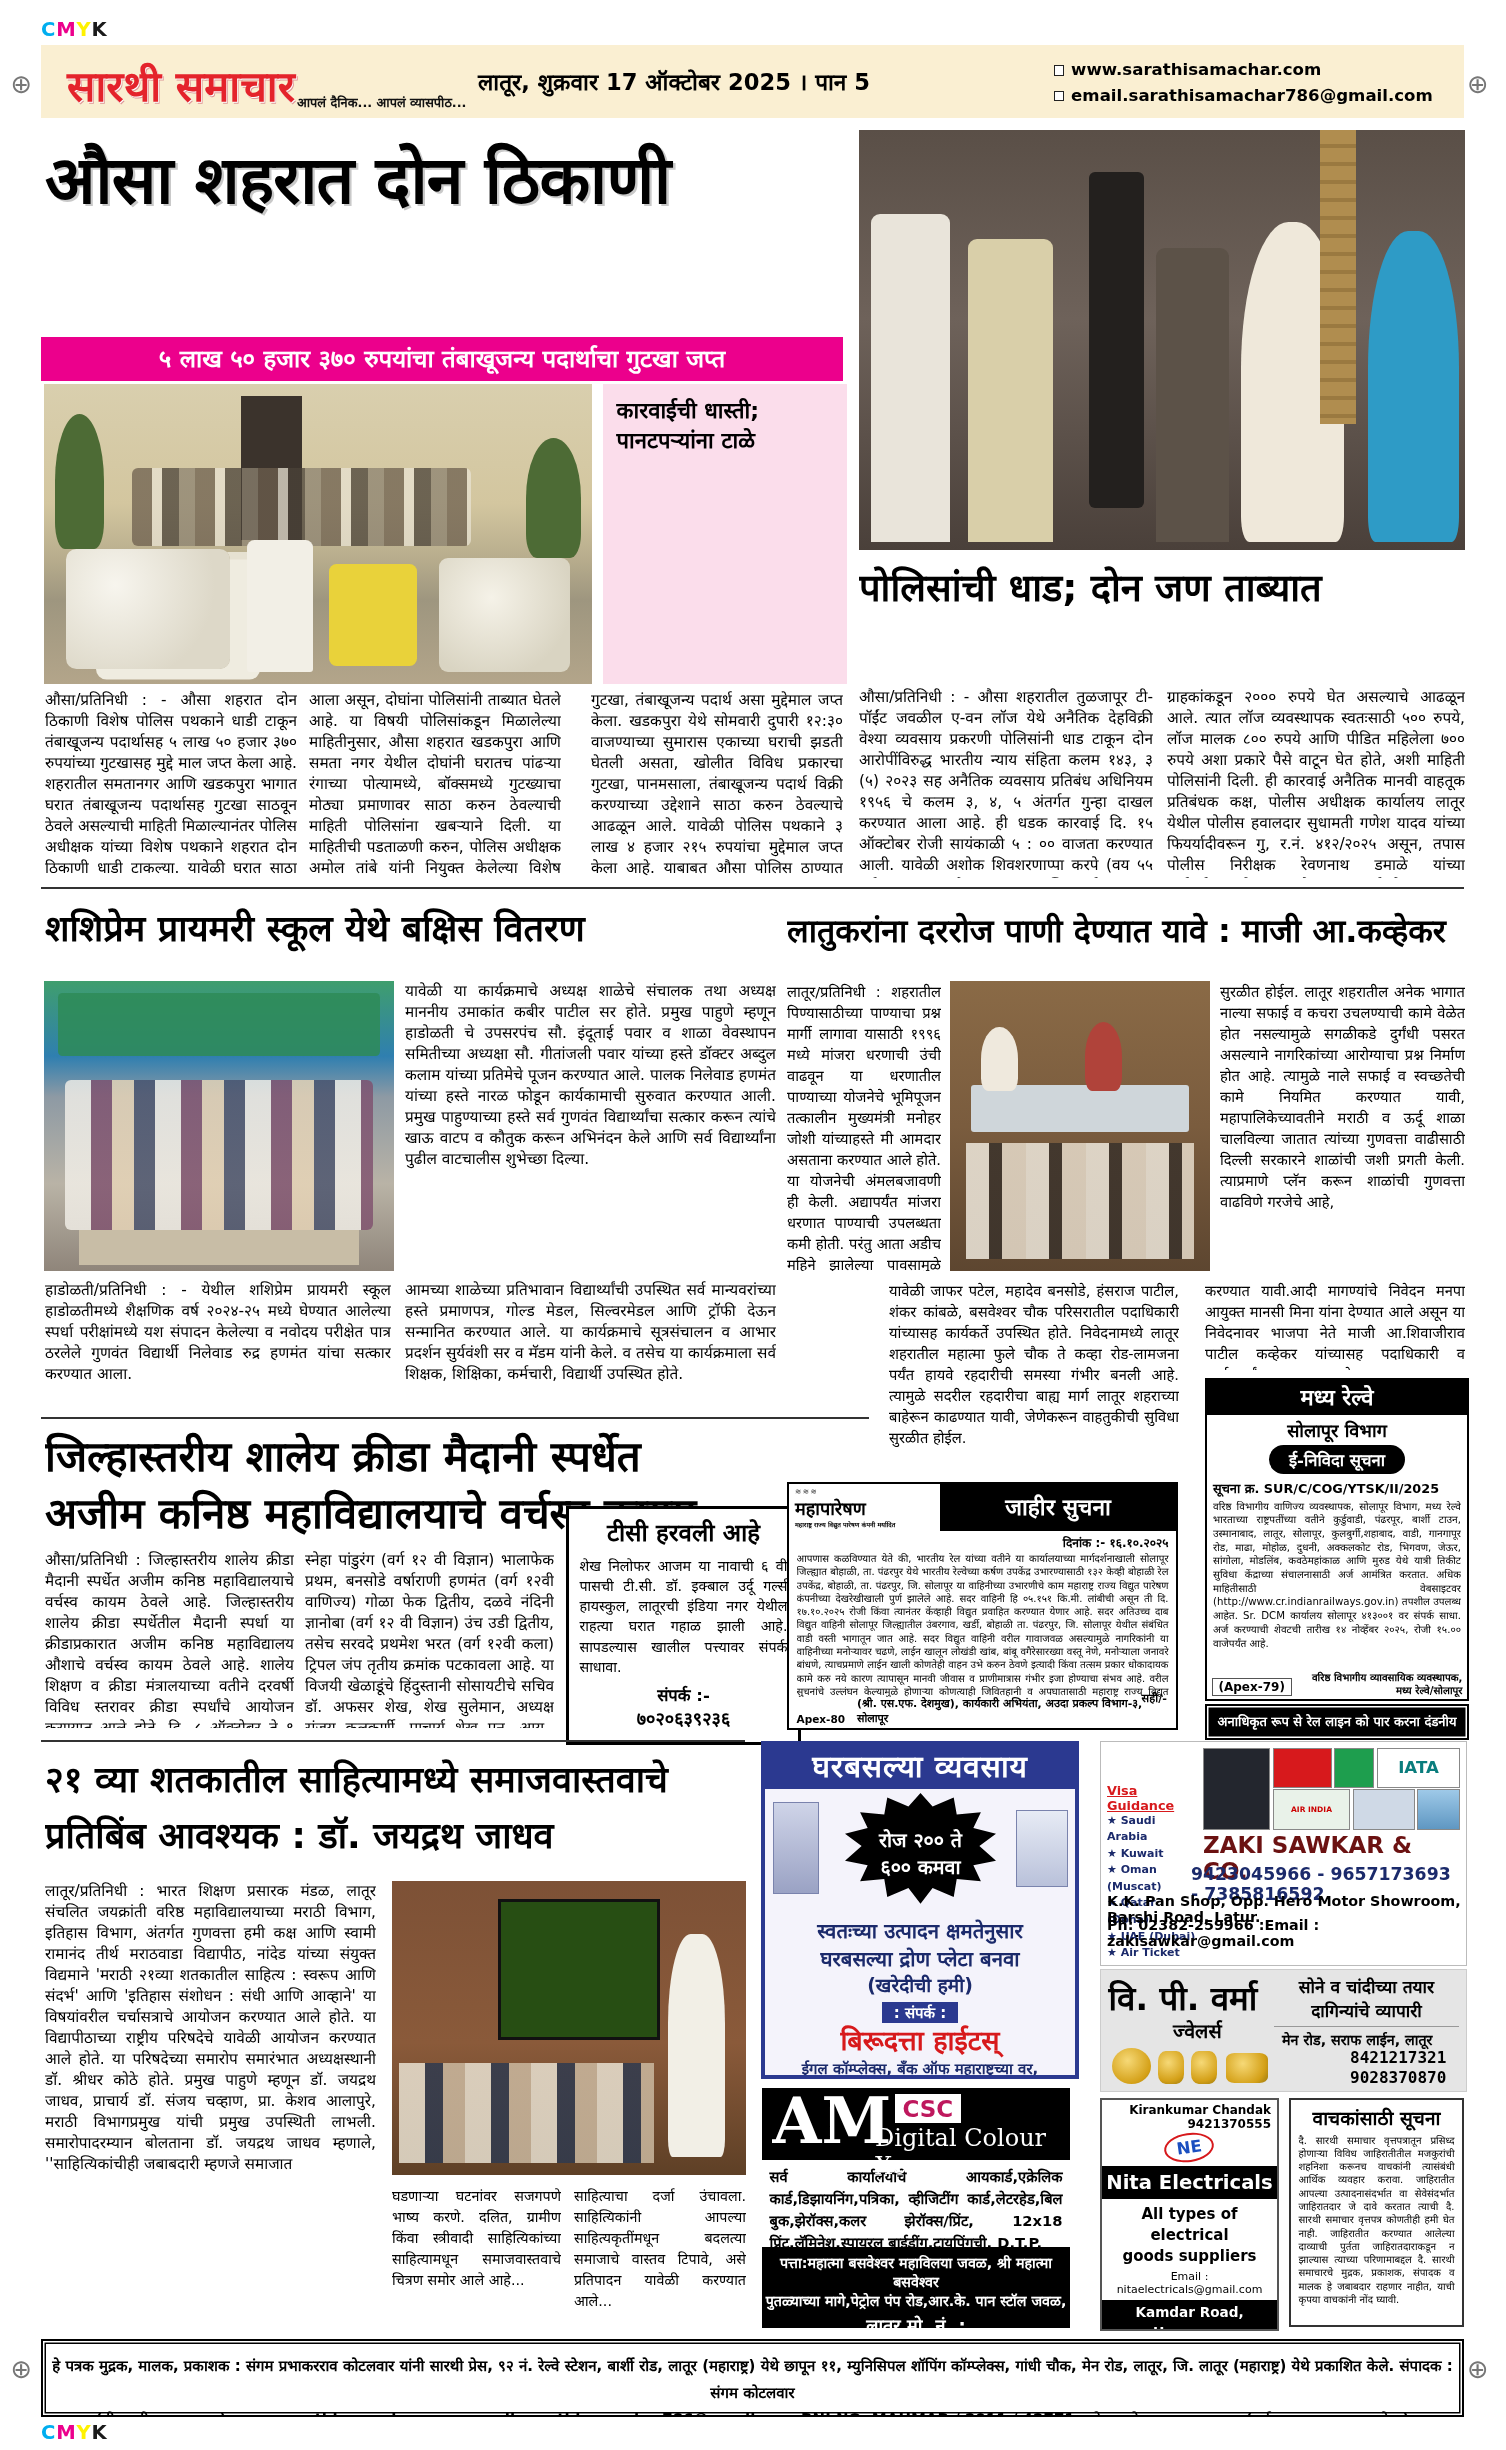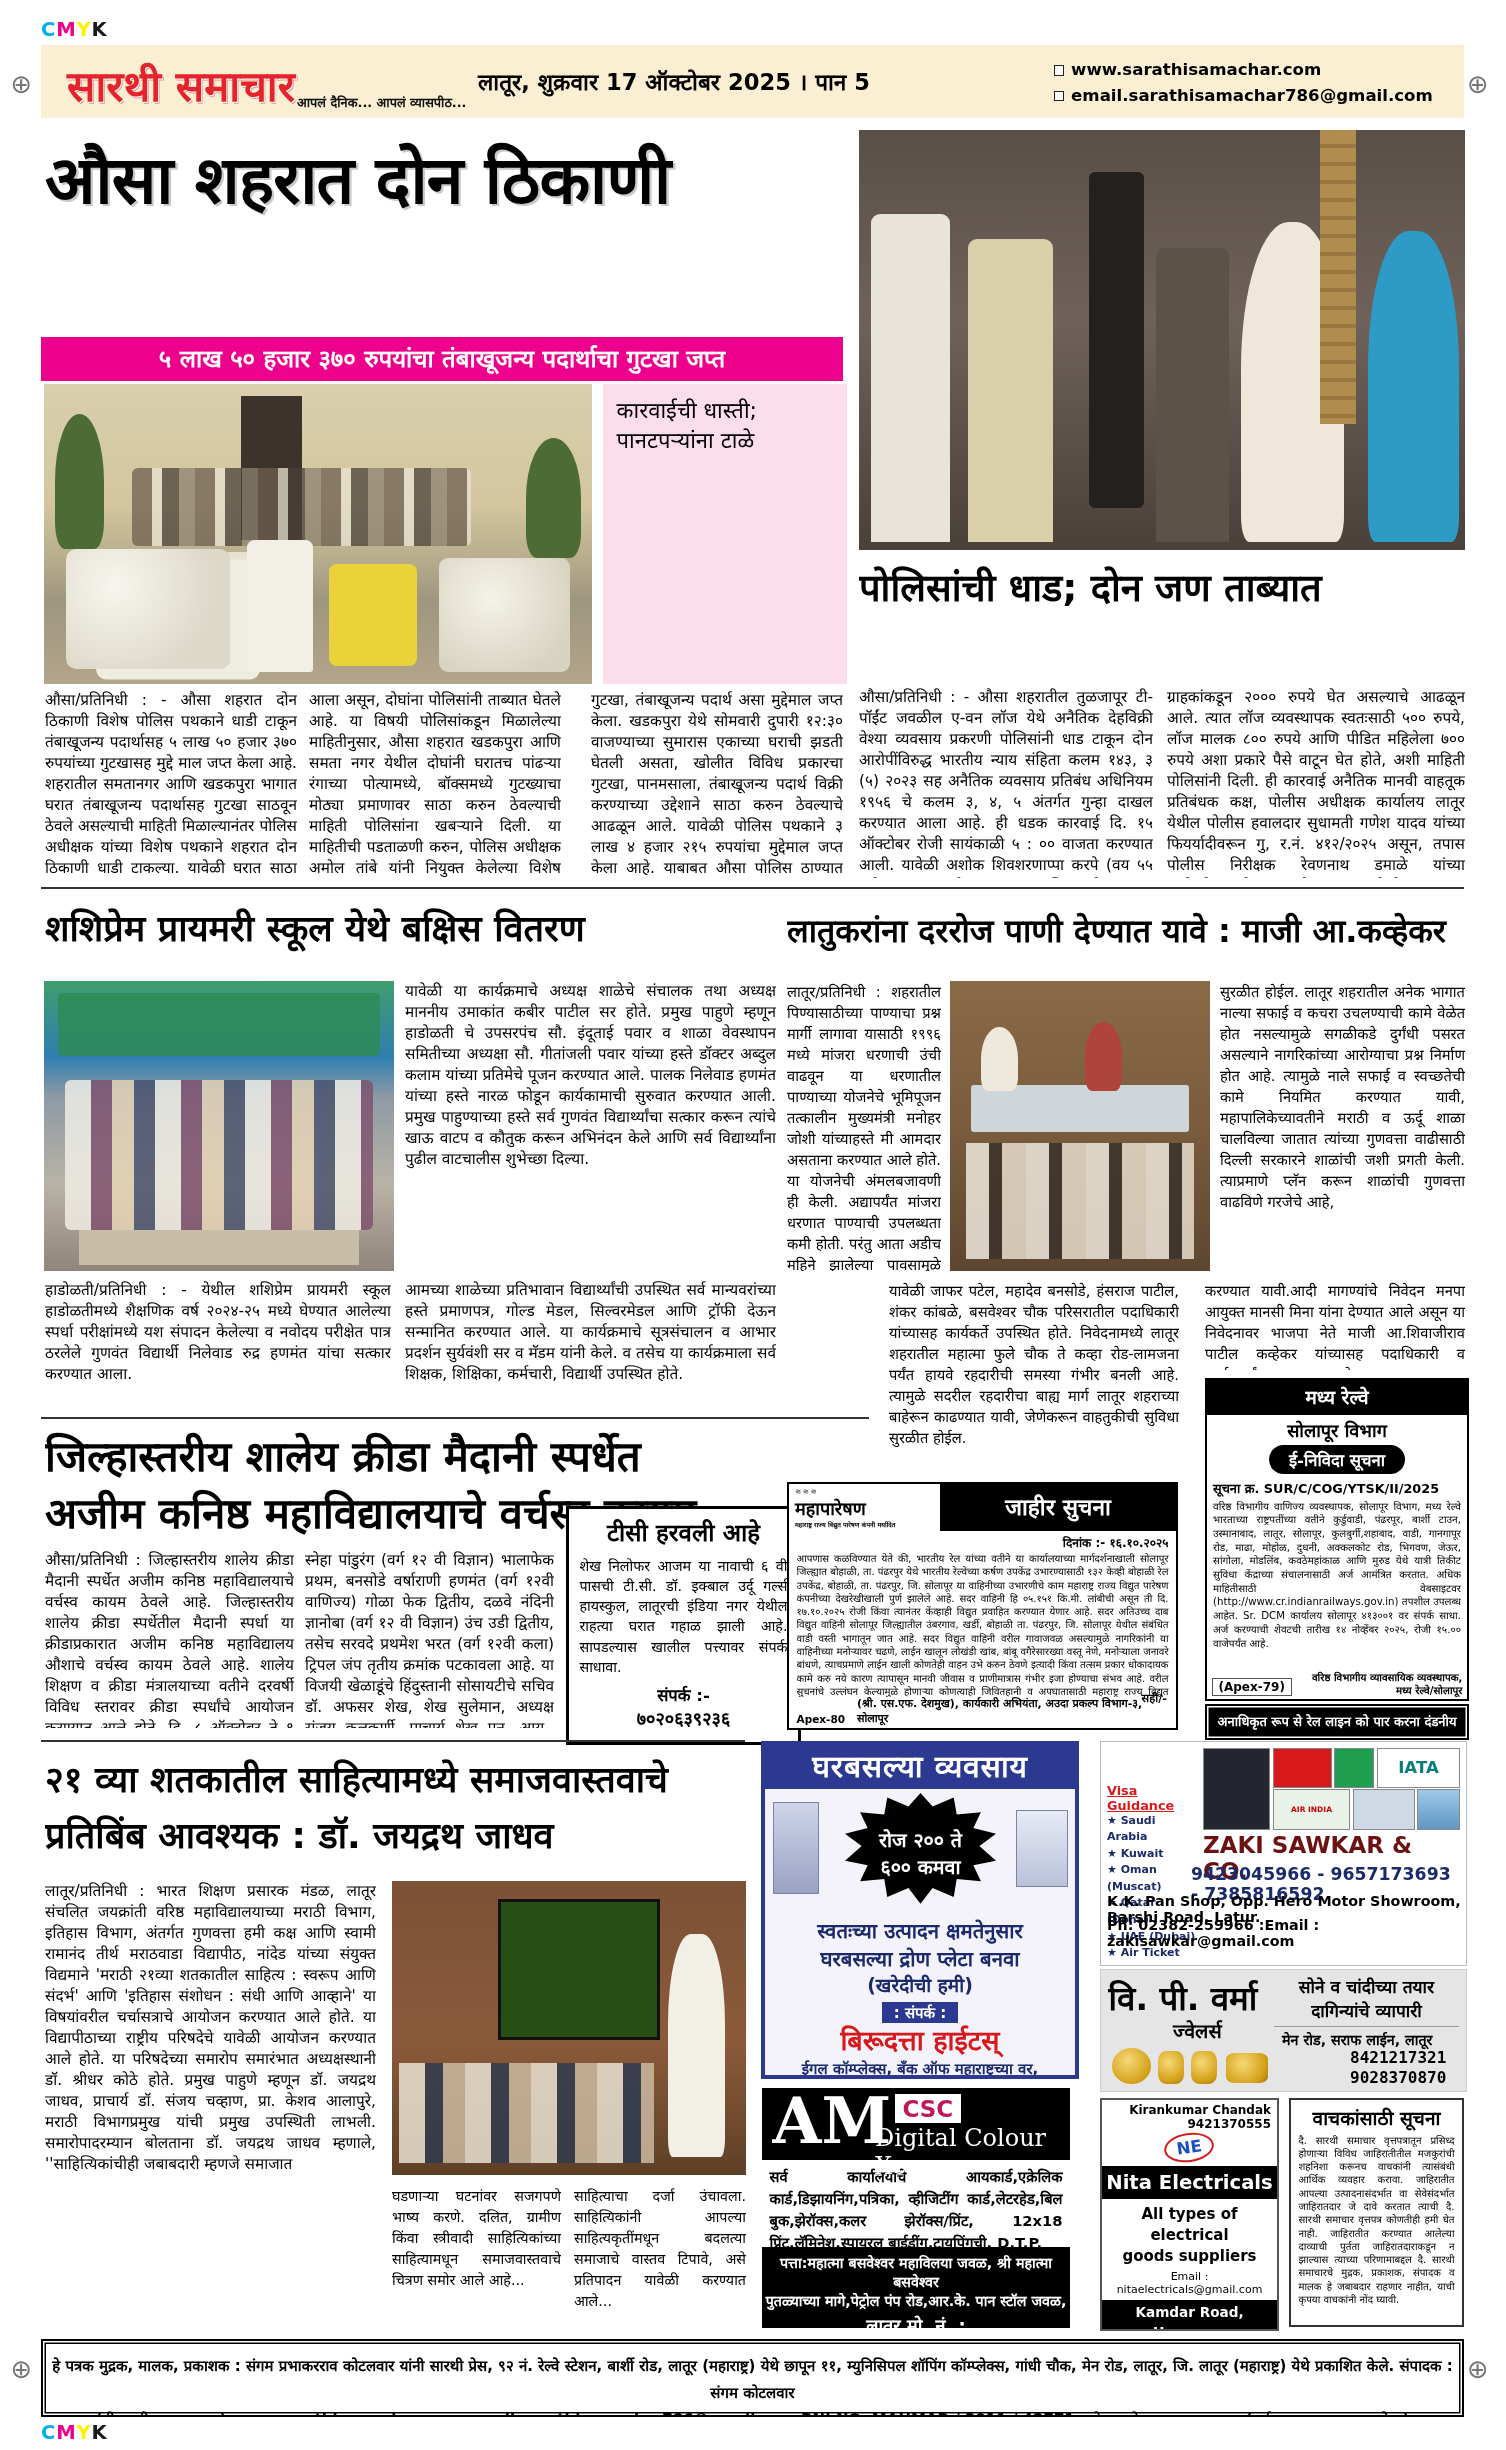--- a/index.html
+++ b/index.html
@@ -23,21 +23,21 @@
   .dateline{left:422px;top:21px;width:422px;font-size:22.6px;font-weight:bold;text-align:center;}
   .hdr-right{left:1013px;top:12px;width:399px;font-size:16.6px;font-weight:bold;line-height:25.6px;}
   .sqico{display:inline-block;width:8.3px;height:8.3px;border:1.5px solid #222;margin-right:6.8px;vertical-align:middle;background:#fff;}
 
   
   .h-lead{font-weight:bold;font-size:66px;line-height:101px;letter-spacing:-0.8px;
           text-shadow:2.3px 2.3px 0 #c9c9c9;}
   .h2l{font-weight:bold;}
   .pinkstrip{background:#EC008C;color:#fff;font-weight:bold;font-size:24px;line-height:44px;text-align:center;}
   .pinkbox{background:#FBDDEB;padding:12px 13.6px;}
-  .pinkbox .t{font-size:22px;font-weight:normal;line-height:30px;}
+  .pinkbox .t{font-size:22px;font-weight:bold;line-height:30px;}
   .pinkbox .b{font-size:15.4px;line-height:22.6px;margin-top:10.5px;text-align:justify;}
   .bodycol{font-size:15.4px;line-height:21px;}
 
   
   .ph{background:#b9ab8d;}
   .ph div{position:absolute;}
 
   
   .notice{background:#fff;border:2.3px solid #000;}
   .blackbar{background:#000;color:#fff;font-weight:bold;text-align:center;}
@@ -170,21 +170,21 @@
   </div>
   <div class="blackbar" style="position:absolute;left:151px;top:0;width:236px;height:47px;font-size:22.6px;line-height:47px;">जाहीर सुचना</div>
   <div class="bold" style="position:absolute;right:7.5px;top:50px;font-size:12px;">दिनांक :- १६.१०.२०२५</div>
   <div class="jus" style="position:absolute;left:7.5px;top:68px;width:372px;height:145px;font-size:10px;line-height:13.3px;overflow:hidden;">आपणास कळविण्यात येते की, भारतीय रेल यांच्या वतीने या कार्यालयाच्या मार्गदर्शनाखाली सोलापूर जिल्ह्यात बोहाळी, ता. पंढरपुर येथे भारतीय रेल्वेच्या कर्षण उपकेंद्र उभारण्यासाठी १३२ केव्ही बोहाळी रेल उपकेंद्र, बोहाळी, ता. पंढरपुर, जि. सोलापूर या वाहिनीच्या उभारणीचे काम महाराष्ट्र राज्य विद्युत पारेषण कंपनीच्या देखरेखीखाली पुर्ण झालेले आहे. सदर वाहिनी हि ०५.१५१ कि.मी. लांबीची असून ती दि. १७.१०.२०२५ रोजी किंवा त्यानंतर केंव्हाही विद्युत प्रवाहित करण्यात येणार आहे. सदर अतिउच्च दाब विद्युत वाहिनी सोलापूर जिल्ह्यातील उंबरगाव, खर्डी, बोहाळी ता. पंढरपुर, जि. सोलापूर येथील संबंधित वाडी वस्ती भागातून जात आहे. सदर विद्युत वाहिनी वरील गावाजवळ असल्यामुळे नागरिकांनी या वाहिनीच्या मनोऱ्यावर चढणे, लाईन खालून लोखंडी खांब, बांबू वगैरेसारख्या वस्तू नेणे, मनोऱ्याला जनावरे बांधणे, त्याचप्रमाणे लाईन खाली कोणतेही वाहन उभे करुन ठेवणे इत्यादी किंवा तत्सम प्रकार धोकादायक कामे करु नये कारण त्यापासून मानवी जीवास व प्राणीमात्रास गंभीर इजा होण्याचा संभव आहे. वरील सुचनांचे उल्लंघन केल्यामुळे होणाऱ्या कोणत्याही जिवितहानी व अपघातासाठी महाराष्ट्र राज्य विद्युत पारेषण कंपनी जबाबदार राहणार नाही.</div>
   <div class="bold" style="position:absolute;right:9px;bottom:22.6px;font-size:11.3px;">सही/-</div>
   <div class="bold" style="position:absolute;left:7.5px;bottom:3px;font-size:10.5px;">Apex-80</div>
   <div class="bold" style="position:absolute;left:68px;bottom:3px;width:316px;font-size:11px;">(श्री. एस.एफ. देशमुख), कार्यकारी अभियंता, अउदा प्रकल्प विभाग-३, सोलापूर</div>
 </div>
 
 <div class="abs notice ov" style="left:1205px;top:1378px;width:260px;height:319px;">
-  <div class="blackbar" style="margin:0;height:35px;font-size:19px;line-height:35px;">मध्य रेल्वे</div>
+  <div class="blackbar" style="margin:0;height:35px;font-size:22px;line-height:35px;">मध्य रेल्वे</div>
   <div class="ctr bold" style="font-size:18px;margin-top:3px;">सोलापूर विभाग</div>
   <div class="ctr" style="margin-top:3px;"><span class="pill" style="font-size:16.6px;">ई-निविदा सूचना</span></div>
   <div class="bold" style="font-size:12.8px;margin:4.5px 6px 0;">सूचना क्र. SUR/C/COG/YTSK/II/2025</div>
   <div class="jus" style="font-size:10.2px;line-height:13.7px;margin:3px 6px 0;height:172px;overflow:hidden;">वरिष्ठ विभागीय वाणिज्य व्यवस्थापक, सोलापूर विभाग, मध्य रेल्वे भारताच्या राष्ट्रपतींच्या वतीने कुर्डुवाडी, पंढरपूर, बार्शी टाउन, उस्मानाबाद, लातूर, सोलापूर, कुलबुर्गी,शहाबाद, वाडी, गानगापूर रोड, माढा, मोहोळ, दुधनी, अक्कलकोट रोड, भिगवण, जेऊर, सांगोला, मोडलिंब, कवठेमहांकाळ आणि मुरुड येथे यात्री तिकीट सुविधा केंद्राच्या संचालनासाठी अर्ज आमंत्रित करतात. अधिक माहितीसाठी वेबसाइटवर (http://www.cr.indianrailways.gov.in) तपशील उपलब्ध आहेत. Sr. DCM कार्यालय सोलापूर ४१३००१ वर संपर्क साधा. अर्ज करण्याची शेवटची तारीख १४ नोव्हेंबर २०२५, रोजी १५.०० वाजेपर्यंत आहे.</div>
   <div style="position:absolute;left:4.5px;bottom:3px;border:1.5px solid #555;padding:0.8px 6px;font-size:12px;font-weight:bold;">(Apex-79)</div>
   <div class="bold" style="position:absolute;right:4.5px;bottom:15px;font-size:10.2px;">वरिष्ठ विभागीय व्यावसायिक व्यवस्थापक,</div>
   <div class="bold" style="position:absolute;right:4.5px;bottom:2.3px;font-size:10.2px;">मध्य रेल्वे/सोलापूर</div>
 </div>
 <div class="abs blackbar ov" style="left:1205px;top:1704px;width:260px;height:32px;font-size:13px;line-height:32px;border:2.3px solid #000;box-shadow:0 0 0 1.5px #fff inset;">अनाधिकृत रूप से रेल लाइन को पार करना दंडनीय अपराध है</div>
 

